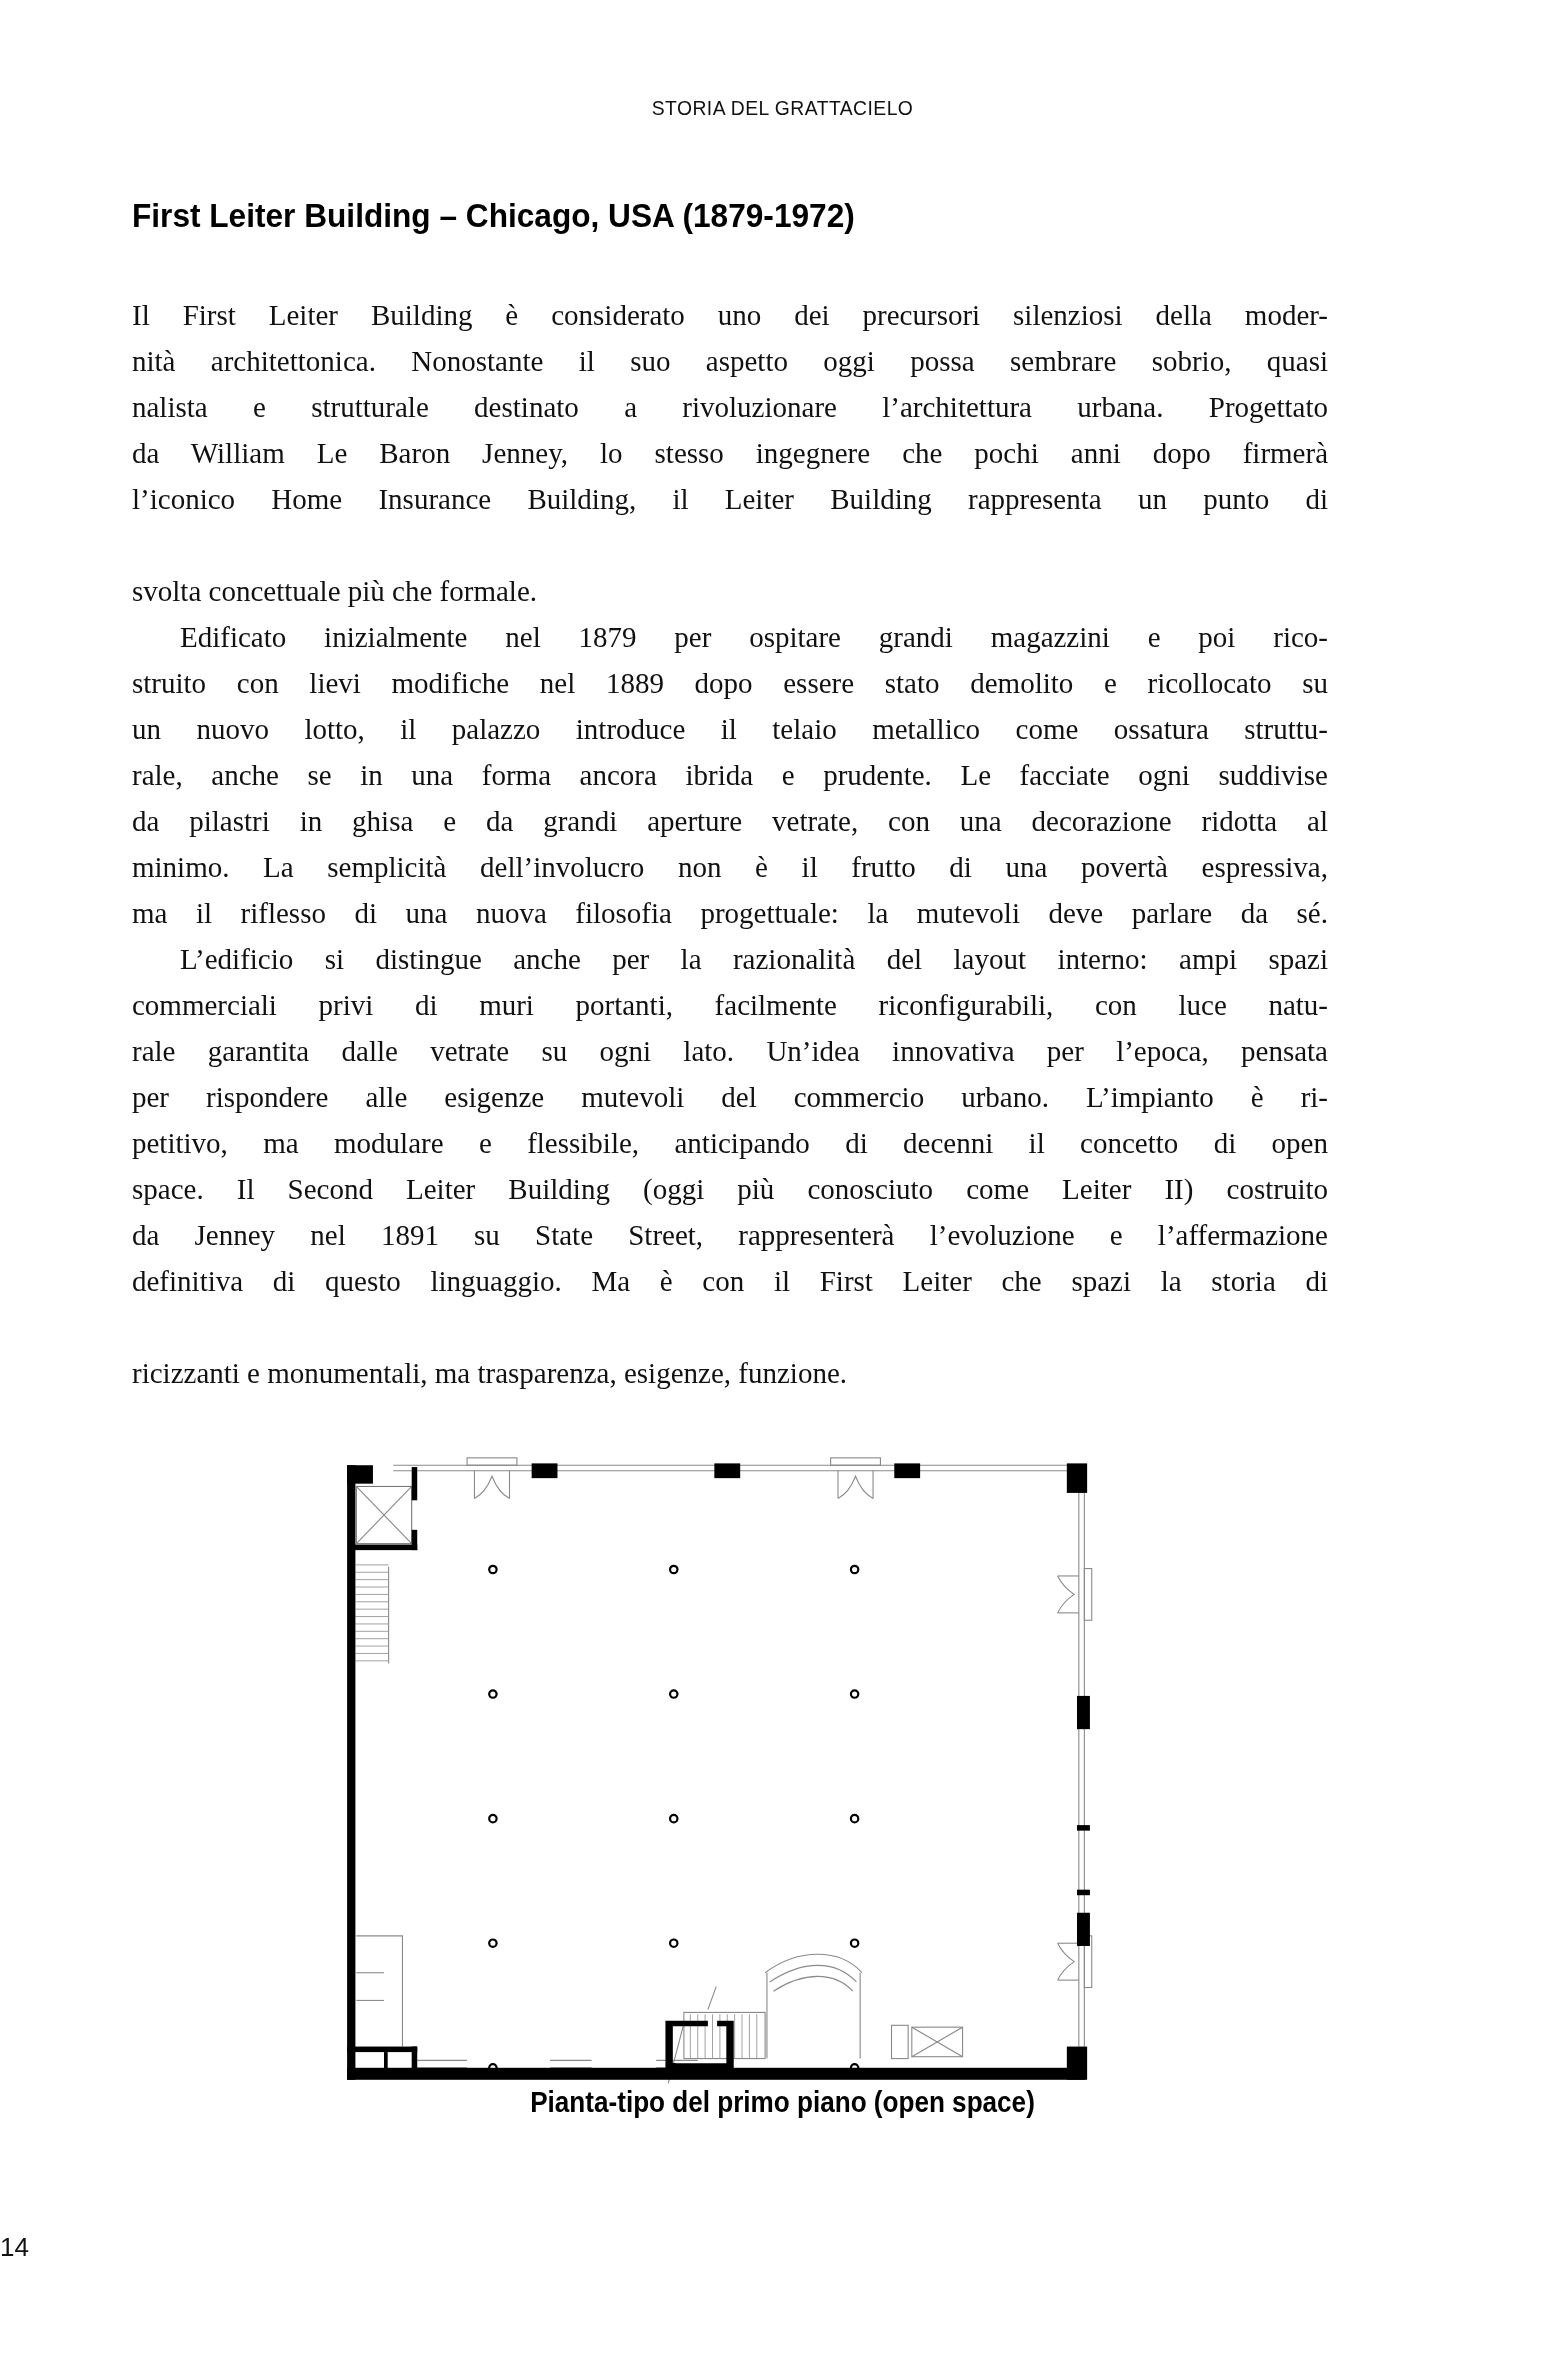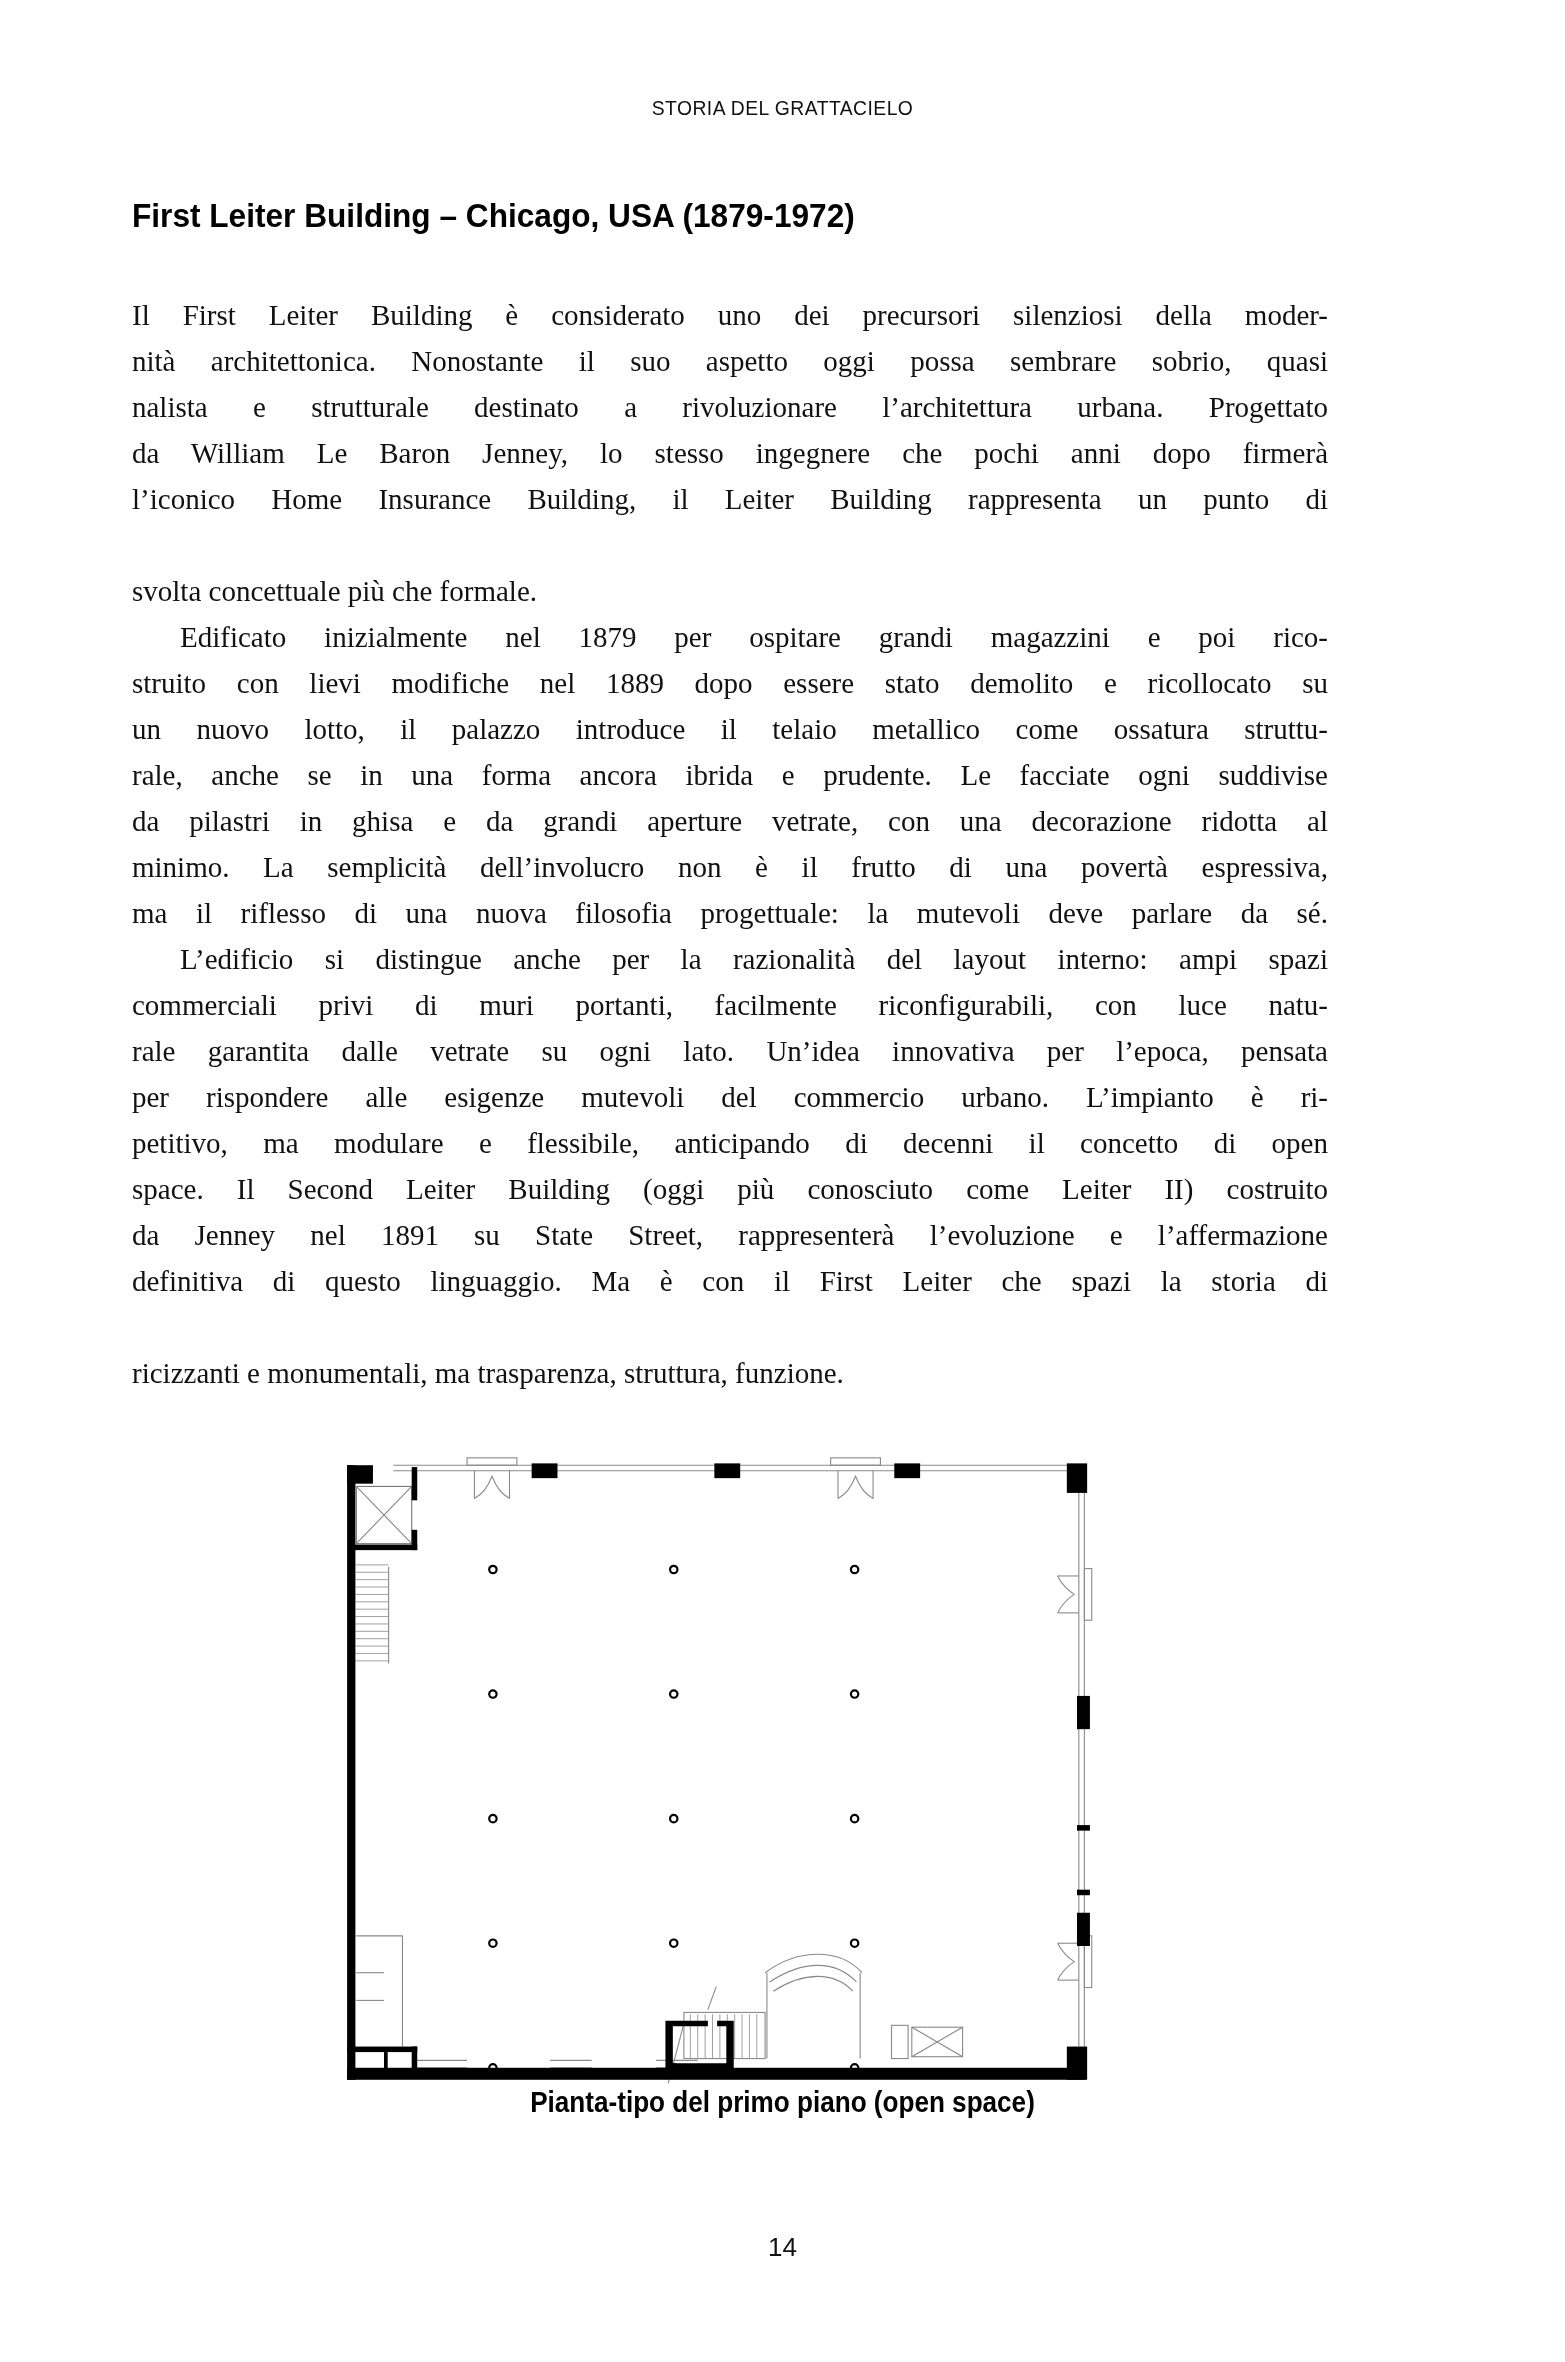--- a/index.html
+++ b/index.html
@@ -28,21 +28,21 @@
     .line.indent { padding-left: 48px; }
     .figure {
       position: absolute; left: 347px; top: 1456px; width: 755px; height: 633px;
     }
     .caption {
       position: absolute; left: 0; width: 1565px; top: 2086px; text-align: center;
       font-family: "Liberation Sans", sans-serif; font-weight: bold; font-size: 29px;
       color: #000; transform: scaleX(0.9);
     }
     .page-number {
-      position: absolute; left: 0; width: 1565px; top: 2232px; text-align: center;
+      position: absolute; left: 0; width: 1565px; top: 2232px; text-align: left;
       font-family: "Liberation Sans", sans-serif; font-size: 26px; color: #111;
     }
   </style>
 </head>
 <body>
 
 <div class="running-head">STORIA DEL GRATTACIELO</div>
 
 <h1 class="title" style="margin:0;">First Leiter Building – Chicago, USA (1879-1972)</h1>
 
@@ -69,21 +69,21 @@
 
   <div>
     <div class="line indent">L’edificio si distingue anche per la razionalità del layout interno: ampi spazi</div>
     <div class="line">commerciali privi di muri portanti, facilmente riconfigurabili, con luce natu-</div>
     <div class="line">rale garantita dalle vetrate su ogni lato. Un’idea innovativa per l’epoca, pensata</div>
     <div class="line">per rispondere alle esigenze mutevoli del commercio urbano. L’impianto è ri-</div>
     <div class="line">petitivo, ma modulare e flessibile, anticipando di decenni il concetto di open</div>
     <div class="line">space. Il Second Leiter Building (oggi più conosciuto come Leiter II) costruito</div>
     <div class="line">da Jenney nel 1891 su State Street, rappresenterà l’evoluzione e l’affermazione</div>
     <div class="line">definitiva di questo linguaggio. Ma è con il First Leiter che spazi la storia di</div>
-    <div class="line last">ricizzanti e monumentali, ma trasparenza, struttura, funzione.</div>
+    <div class="line last">ricizzanti e monumentali, ma trasparenza, esigenze, funzione.</div>
   </div>
 </div>
 
 <svg class="figure" viewBox="0 0 818 686" xmlns="http://www.w3.org/2000/svg">
   <g fill="none" stroke="#8a8a8a" stroke-width="1.2">
 
     <line x1="50" y1="10" x2="790" y2="10"></line>
     <line x1="50" y1="16" x2="790" y2="16"></line>
 
     <line x1="793" y1="40" x2="793" y2="640"></line>

